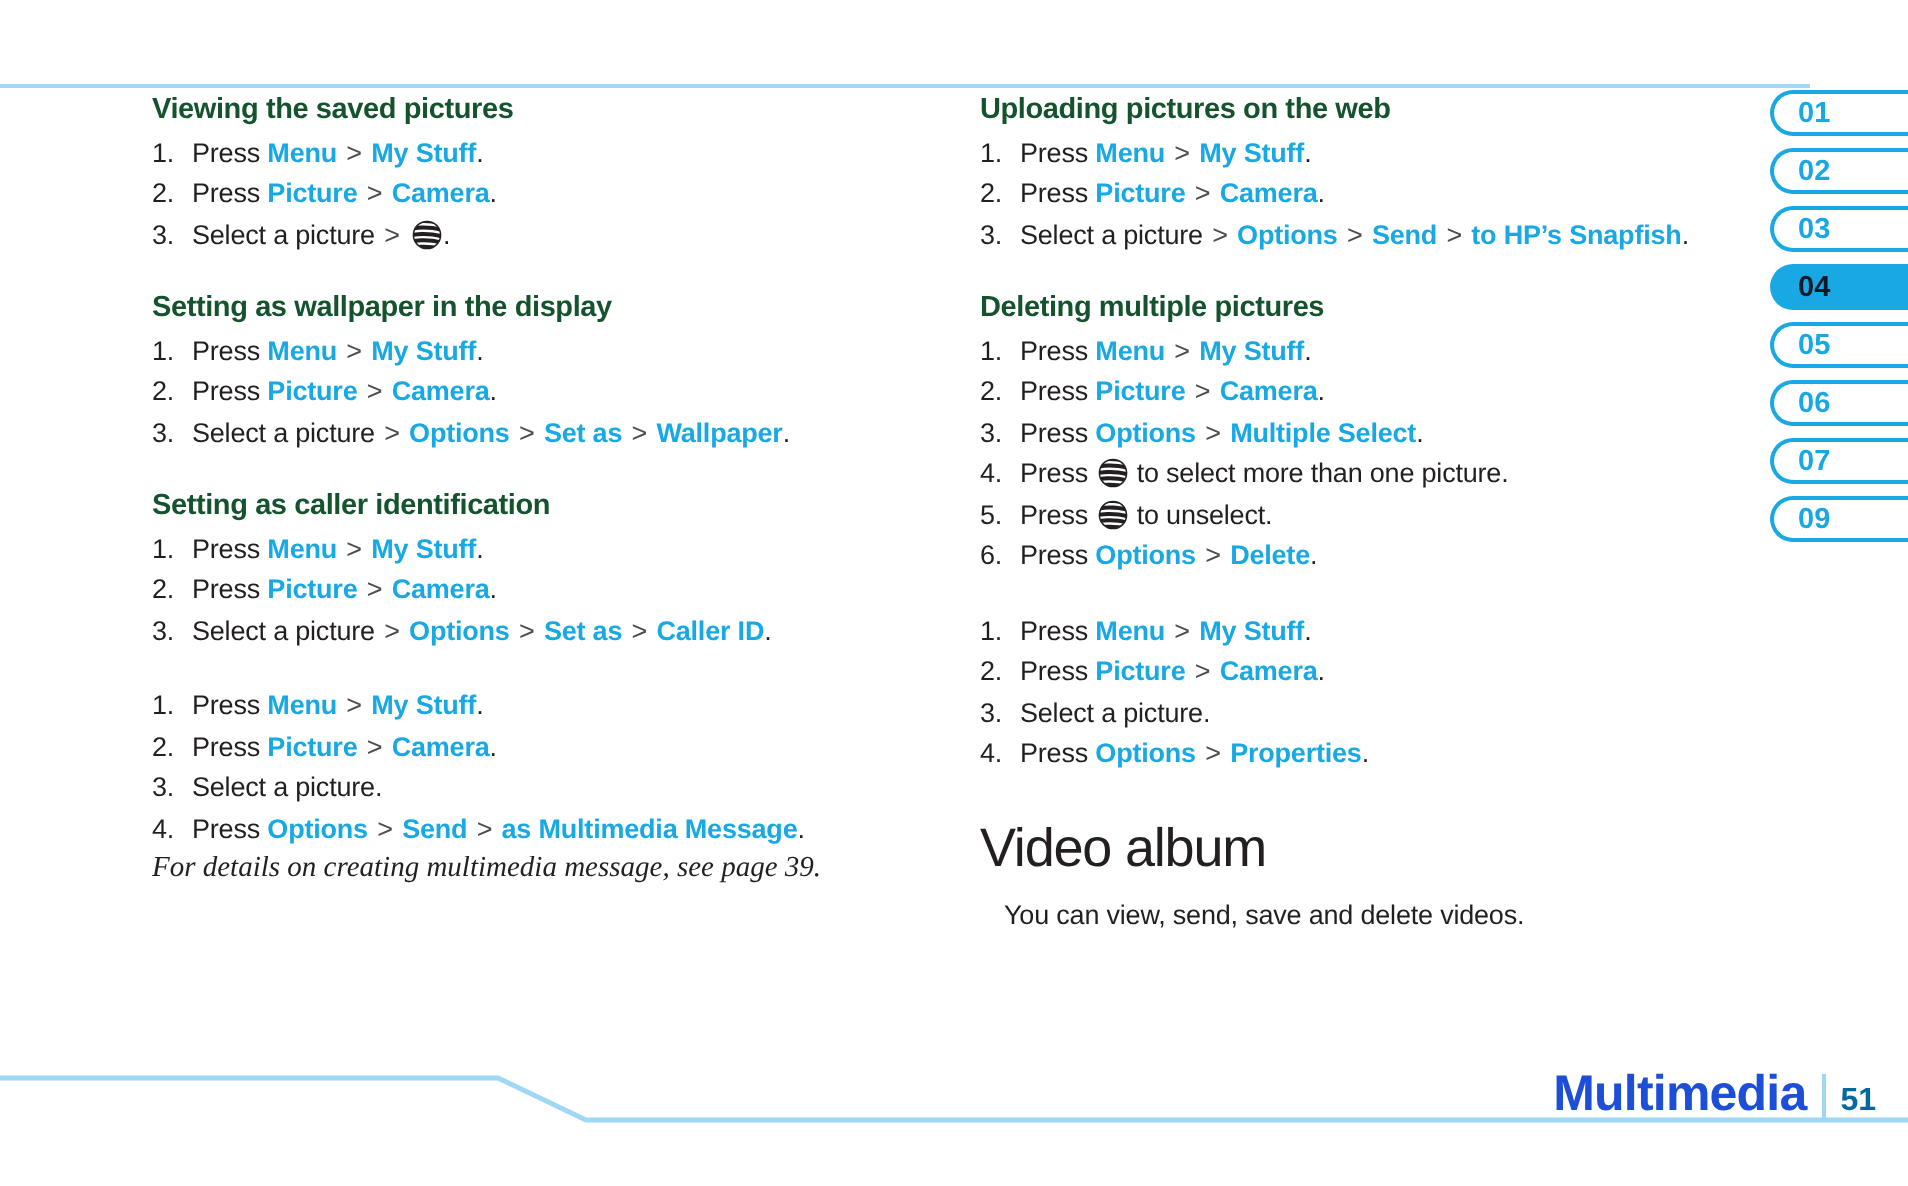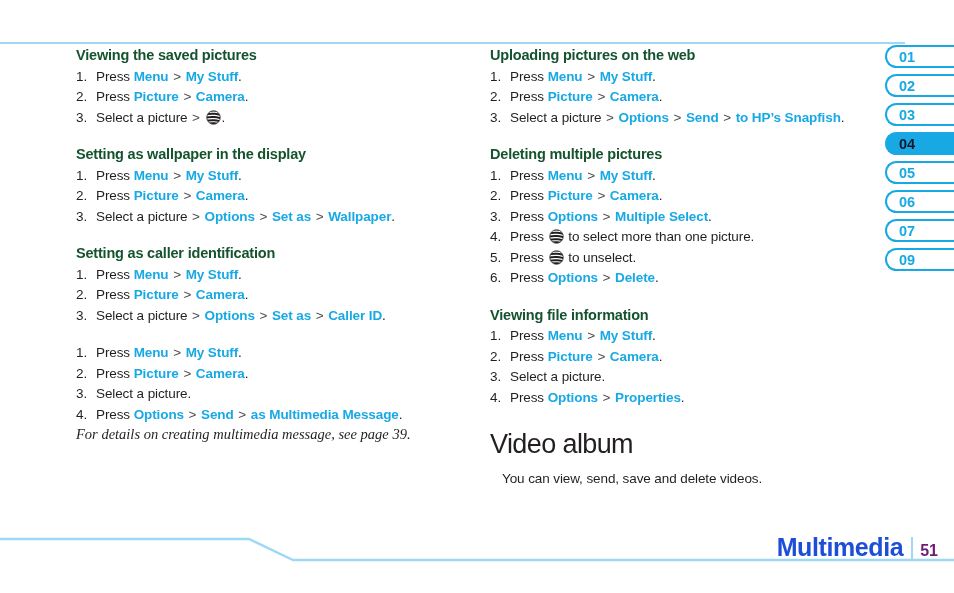--- a/index.html
+++ b/index.html
@@ -182,21 +182,21 @@
     height: 24px;
     background: #9ed8f5;
     margin: 0 7px 0 8px;
     align-self: center;
     position: relative;
     top: 1px;
   }
   .footer-page {
     font-size: 16px;
     font-weight: bold;
-    color: #701a75;
+    color: #0369a1;
     line-height: 1;
   }
 </style>
 </head>
 <body>
 
 <div class="top-rule"></div>
 
 <div class="page-body">
   <div class="column left" id="col-left">
@@ -290,21 +290,20 @@
                   <path d="M-6 13.0 C 4 9.0, 26 9.0, 38 15.4 L 38 17.8 C 26 11.4, 4 11.4, -6 15.6 Z" fill="#ffffff"></path>
                   <path d="M-6 19.8 C 4 15.8, 26 15.8, 38 22.2 L 38 24.6 C 26 18.2, 4 18.2, -6 22.4 Z" fill="#ffffff"></path>
                   <path d="M-6 26.6 C 4 22.6, 26 22.6, 38 29.0 L 38 31.4 C 26 25.0, 4 25.0, -6 29.2 Z" fill="#ffffff"></path>
                 </g>
                 <circle cx="16" cy="16" r="14.5" fill="none" stroke="#231f20" stroke-width="1.6"></circle>
               </svg></span><span> to unselect.</span></li>
           <li><span class="num">6.</span><span>Press </span><span class="kw">Options</span><span class="sep"> &gt; </span><span class="kw">Delete</span><span>.</span></li>
         </ol>
       </div>
       <div class="section">
-        <h3 class="sec-title">Viewing file information</h3>
         <ol class="steps">
           <li><span class="num">1.</span><span>Press </span><span class="kw">Menu</span><span class="sep"> &gt; </span><span class="kw">My Stuff</span><span>.</span></li>
           <li><span class="num">2.</span><span>Press </span><span class="kw">Picture</span><span class="sep"> &gt; </span><span class="kw">Camera</span><span>.</span></li>
           <li><span class="num">3.</span><span>Select a picture.</span></li>
           <li><span class="num">4.</span><span>Press </span><span class="kw">Options</span><span class="sep"> &gt; </span><span class="kw">Properties</span><span>.</span></li>
         </ol>
       </div>
       <div>
         <h2 class="big-title">Video album</h2>
         <p class="big-desc">You can view, send, save and delete videos.</p>

